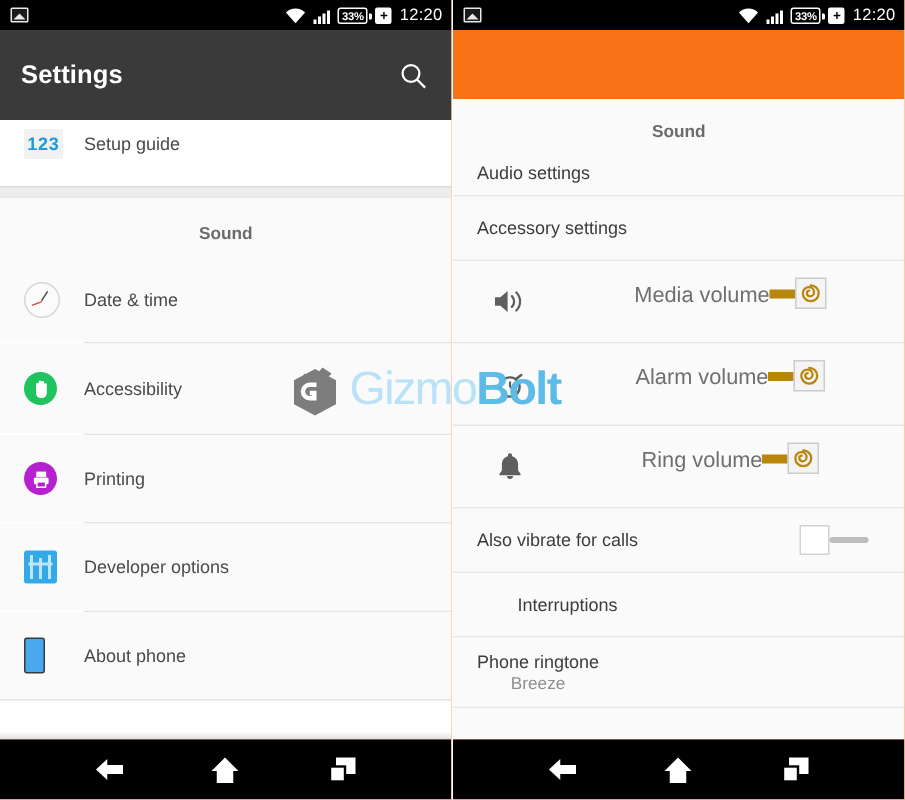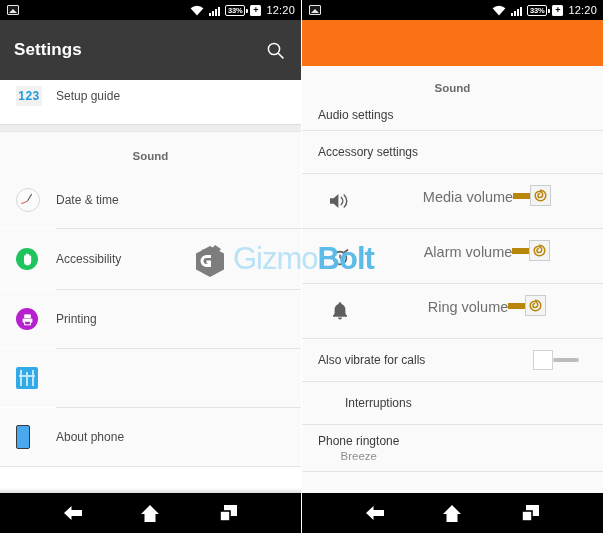--- a/index.html
+++ b/index.html
@@ -312,20 +312,23 @@
       <div class="divider"></div>
 
       <div class="row gray" style="height:58px;">
         <span class="row-icon">
           <span class="icdev">
               <i></i>
               <i></i>
               <i></i>
               <i></i>
             </span>
+        </span>
+        <span class="row-text">
+          <span class="row-label">Developer options</span>
         </span>
       </div>
       <div class="divider"></div>
 
       <div class="row gray" style="height:58px;">
         <span class="row-icon">
             <span class="icphone"></span>
           </span>
         <span class="row-text">
           <span class="row-label">About phone</span>

